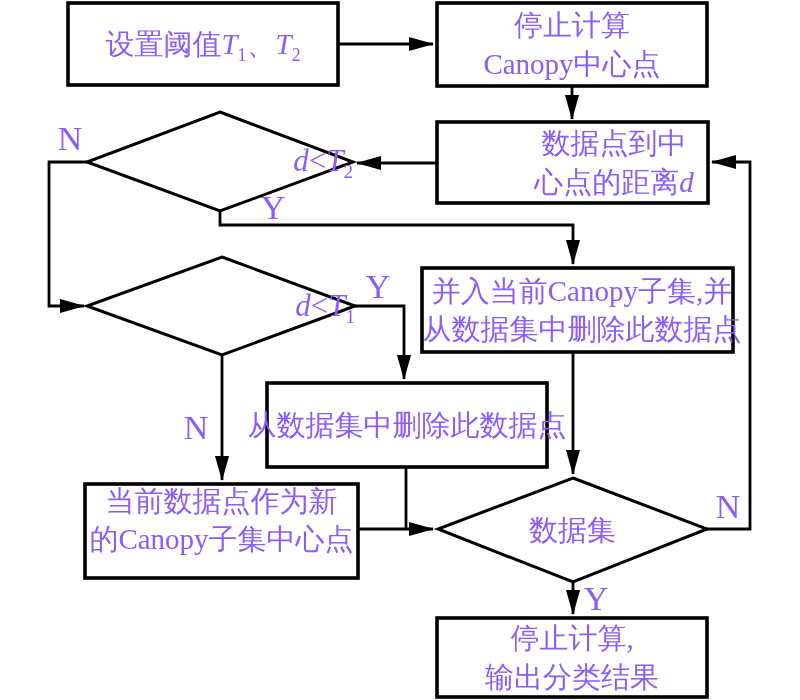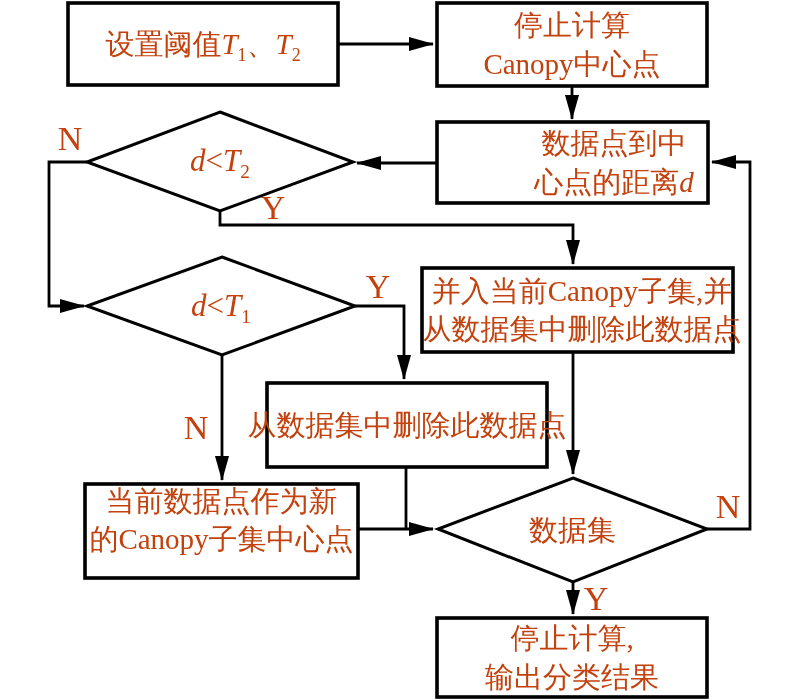--- a/index.html
+++ b/index.html
@@ -1,31 +1,31 @@
 <!DOCTYPE html>
 <html><head>
 <meta charset="utf-8">
 <style>
   html,body{margin:0;padding:0;background:#ffffff;}
   .stage{
     position:relative;width:800px;height:700px;background:#ffffff;
-    font-family:"Liberation Serif","DejaVu Serif",serif;color:#c2410c;
+    font-family:"Liberation Serif","DejaVu Serif",serif;color:#8b5cf6;
     overflow:hidden;
   }
   .stage svg{position:absolute;left:0;top:0;}
   .node-box{fill:#ffffff;stroke:#000000;stroke-width:3.6;}
   .node-diamond{fill:#ffffff;stroke:#000000;stroke-width:3;}
   .edge{fill:none;stroke:#000000;stroke-width:2.8;}
   .label{
     position:absolute;display:flex;flex-direction:column;
     align-items:center;justify-content:center;text-align:center;
     font-size:29px;line-height:1.32;white-space:nowrap;
   }
   .label .ln{display:block;}
-  .cond{font-size:31px;}
+  .cond{font-size:31px;align-items:flex-end;}
   .cond i{font-style:italic;}
   sub{font-size:0.62em;line-height:0;}
   .elabel{
     position:absolute;transform:translate(-50%,-50%);
     font-size:34px;line-height:1;
   }
 </style>
 </head>
 <body>
 

